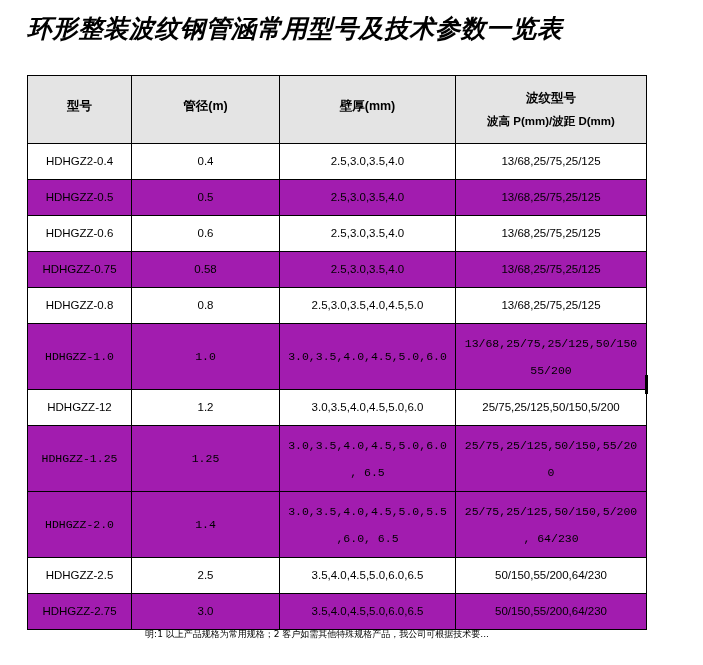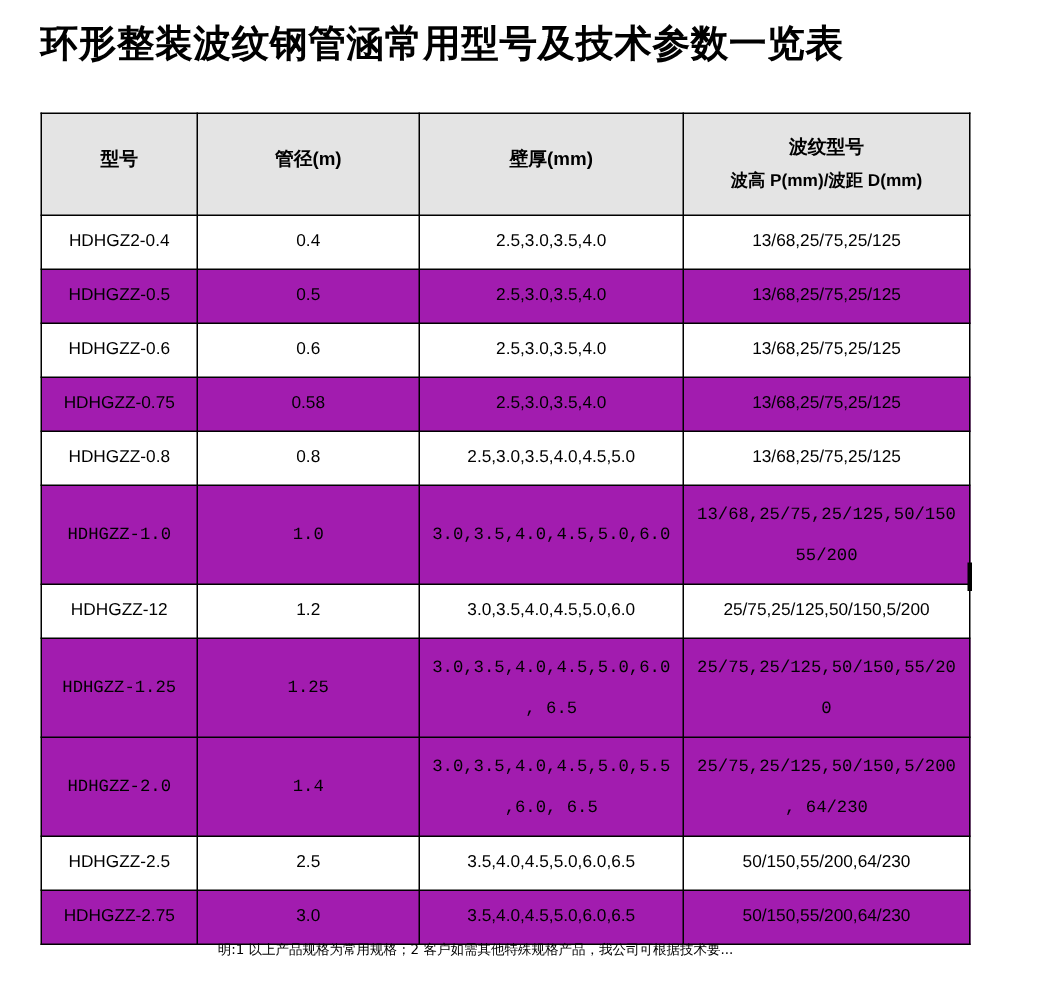--- a/index.html
+++ b/index.html
@@ -25,20 +25,21 @@
     left: 27px;
     top: 12px;
     width: 650px;
     font-family: "DejaVu Serif", "Liberation Serif", serif;
     font-size: 25px;
     font-weight: 700;
     letter-spacing: 0.5px;
     line-height: 34px;
     white-space: nowrap;
     color: #000000;
+    font-style: italic;
   }
   #spec-table {
     position: absolute;
     left: 27px;
     top: 75px;
     width: 619px;
     border-collapse: collapse;
     table-layout: fixed;
     font-size: 11.5px;
   }

